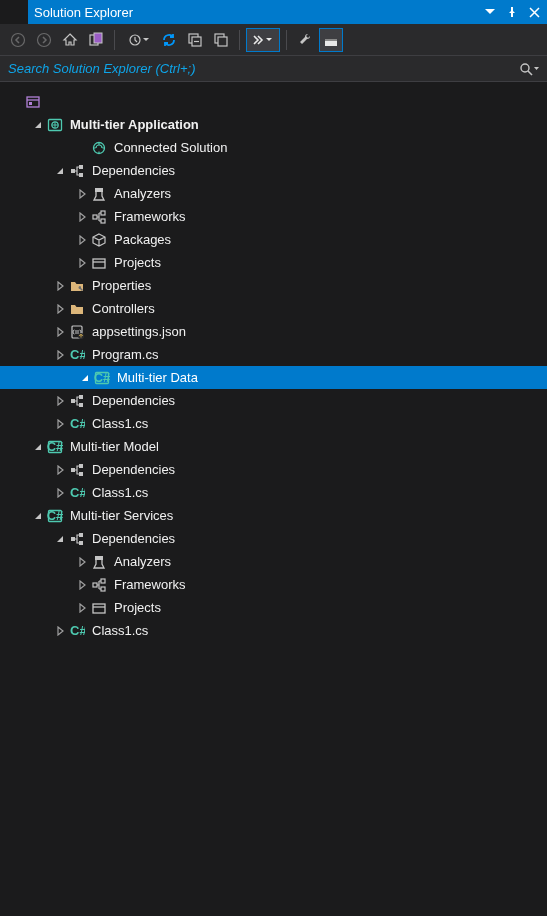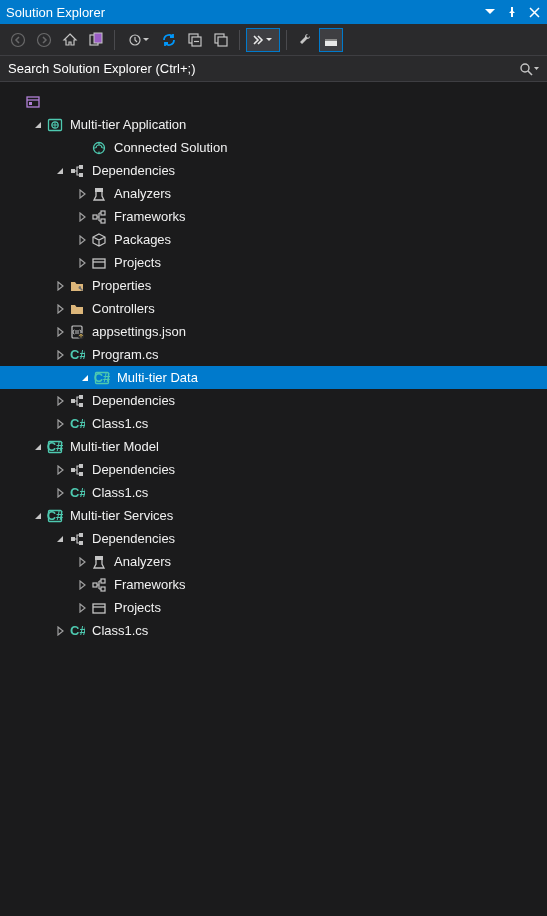--- a/index.html
+++ b/index.html
@@ -16,20 +16,21 @@
       overflow: hidden;
       color: #f1f1f1;
     }
     .titlebar {
       background: #007acc;
       height: 24px;
       display: flex;
       align-items: center;
       padding: 4px 6px;
       color: #ffffff;
+      margin-left: 28px;
     }
     .titlebar-text {
       flex: 1;
       font-size: 13px;
     }
     .titlebar-controls {
       display: flex;
       gap: 8px;
       align-items: center;
     }
@@ -76,21 +77,22 @@
     .searchbar {
       background: #2a2a2c;
       height: 26px;
       display: flex;
       align-items: center;
       padding: 0 8px;
       border-bottom: 1px solid #3e3e42;
     }
     .search-input-display {
       flex: 1;
-      color: #ffffff;
+      color: #0ea5e9;
+      font-style: italic;
     }
     .search-icon-wrap {
       display: flex;
       align-items: center;
       cursor: pointer;
     }
     .tree {
       padding: 8px 0;
       background: #1b1b1c;
       user-select: none;
@@ -101,21 +103,21 @@
       align-items: center;
       cursor: pointer;
       white-space: nowrap;
     }
     .tree-row.selected {
       background: #007acc;
       color: #ffffff;
       padding-left: 47px;
     }
     .tree-row.bold .label {
-      font-weight: 400;
+      font-weight: 700;
     }
     .indent {
       flex-shrink: 0;
     }
     .expander {
       width: 16px;
       height: 16px;
       display: flex;
       align-items: center;
       justify-content: center;

